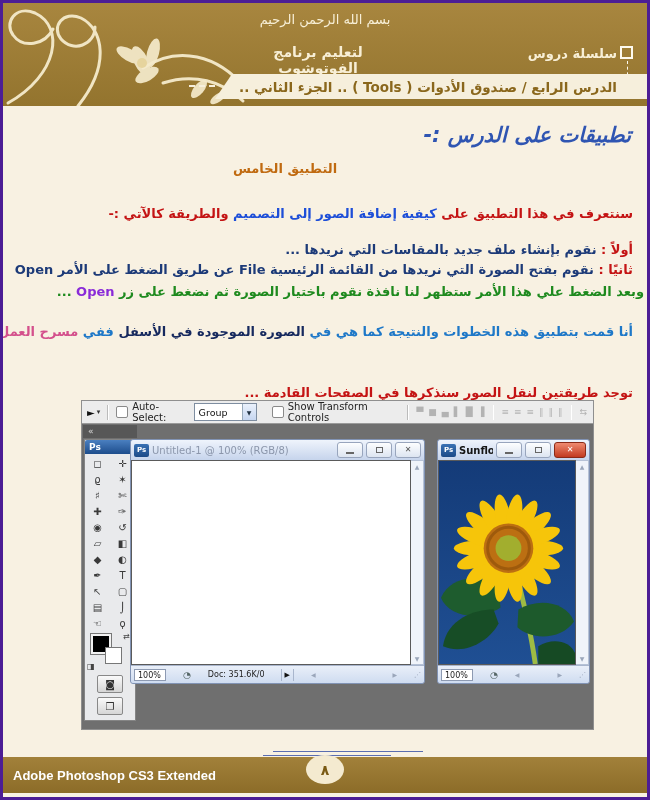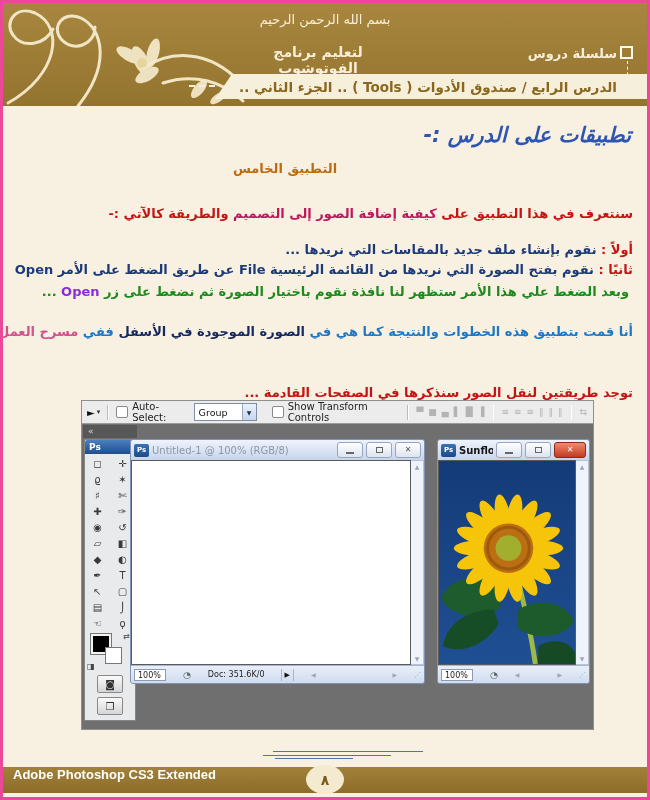--- a/index.html
+++ b/index.html
@@ -1,17 +1,17 @@
 <!DOCTYPE html>
 <html><head>
 <meta charset="utf-8">
 <style>
   html,body{margin:0;padding:0;background:#e9e2d2;}
   .page{position:relative;width:650px;height:800px;box-sizing:border-box;background:#f8f1e2;
-        border:3px solid #ec4899;overflow:hidden;font-family:"DejaVu Sans",sans-serif;}
+        border:3px solid #4c1d95;overflow:hidden;font-family:"DejaVu Sans",sans-serif;}
 
   
   .hdr{position:absolute;left:0;top:0;right:0;height:103px;background:linear-gradient(#a8863f,#93742e);}
   .hdr svg.orn{position:absolute;left:0;top:0;}
   .bismillah{position:absolute;top:9px;left:0;right:0;text-align:center;color:#f8f0d8;font-size:13px;}
   .hsub{position:absolute;top:41px;left:235px;width:160px;text-align:center;color:#f8efd6;font-weight:bold;font-size:14px;}
   .hseries{position:absolute;top:43px;right:30px;color:#f8efd6;font-weight:bold;font-size:13px;}
   .hsq{position:absolute;top:43px;right:14px;width:9px;height:9px;border:2px solid #fdfaf0;background:transparent;}
   .dashv{position:absolute;top:58px;right:19px;height:20px;border-right:1px dashed #fdfaf0;}
   .dashh{position:absolute;top:78px;right:19px;width:34px;border-top:1px dashed #fdfaf0;}
@@ -21,25 +21,25 @@
           display:flex;align-items:center;justify-content:center;
           color:#8a671c;font-weight:bold;font-size:13.5px;padding-right:6px;box-sizing:border-box;}
 
   
   .t{position:absolute;white-space:nowrap;font-weight:bold;font-size:13px;}
   .title{top:120px;right:16px;font-size:21px;font-style:italic;color:#2f55b2;}
   .appl{top:158px;left:120px;right:200px;text-align:center;color:#c06a10;font-size:13px;white-space:nowrap;position:absolute;font-weight:bold;}
   .l-intro{top:190px;right:14px;}
   .l-s1{top:226px;right:14px;}
   .l-s2{top:246px;right:14px;}
-  .l-s3{top:268px;right:18px;}
+  .l-s3{top:268px;right:3px;}
   .l-r1{top:308px;right:14px;}
   .l-r2{top:330px;right:14px;}
   .l-m{top:369px;right:14px;}
-  .red{color:#c41414;} .navy{color:#1c3a78;} .dark{color:#be185d;}
+  .red{color:#c41414;} .navy{color:#1c3a78;} .dark{color:#1d4ed8;}
   .green{color:#1e8a1e;} .violet{color:#8a2bd8;} .blue{color:#1e78c8;}
   .dnavy{color:#16295e;} .pink{color:#d4508c;} .orange{color:#d07818;}
   .purple{color:#8a3cc8;} .teal{color:#2a9ad4;}
 
   
   .ps{position:absolute;left:78px;top:397px;width:513px;height:330px;border:1px solid #8f8f8f;box-sizing:border-box;background:#6f6f6f;}
   .opts{height:22px;background:#ececec;border-bottom:1px solid #9a9a9a;display:flex;align-items:center;gap:4px;
         padding:0 5px;font-size:10px;color:#222;}
   .mv{font-size:10px;color:#111;} .mvc{font-size:7px;color:#333;margin-left:-2px;}
   .vsep{width:1px;height:15px;background:#bbb;border-right:1px solid #fff;margin:0 3px;}
@@ -96,22 +96,22 @@
   .circ{font-size:9px;color:#566;flex:none;}
   .doc{flex:1;text-align:center;white-space:nowrap;overflow:hidden;}
   .fly{font-size:7px;color:#111;flex:none;border-left:1px solid #a9b6cd;border-right:1px solid #a9b6cd;padding:0 3px;height:12px;line-height:12px;}
   .hscr{display:flex;justify-content:space-between;align-items:center;color:#9aa6ba;font-size:6px;flex:none;}
   .hs1{width:86px;} .hs2{flex:1;}
   .grip{font-size:7px;color:#8a96ab;flex:none;}
 
   
   .squig i{position:absolute;height:1px;background:#5a6db0;display:block;}
   .sq1{left:270px;top:748px;width:150px;} .sq2{left:260px;top:752px;width:128px;} .sq3{left:272px;top:755px;width:78px;}
-  .foot{position:absolute;left:0;right:0;bottom:4px;height:26px;background:linear-gradient(#a2813a,#8c6c28);
-        display:flex;}
+  .foot{position:absolute;left:0;right:0;bottom:4px;height:36px;background:linear-gradient(#a2813a,#8c6c28);
+        display:flex;align-items:center;}
   .fapp{color:#fff;font-weight:bold;font-size:13px;margin-left:10px;font-family:"Liberation Sans",sans-serif;}
   .badge{position:absolute;left:50%;transform:translateX(-50%);top:-2px;width:38px;height:29px;
          background:#f4ead0;border-radius:50%;display:flex;align-items:center;justify-content:center;
          color:#7a5a14;font-size:14px;font-weight:bold;}
 </style>
 </head>
 <body>
 
 <div class="page">
 

